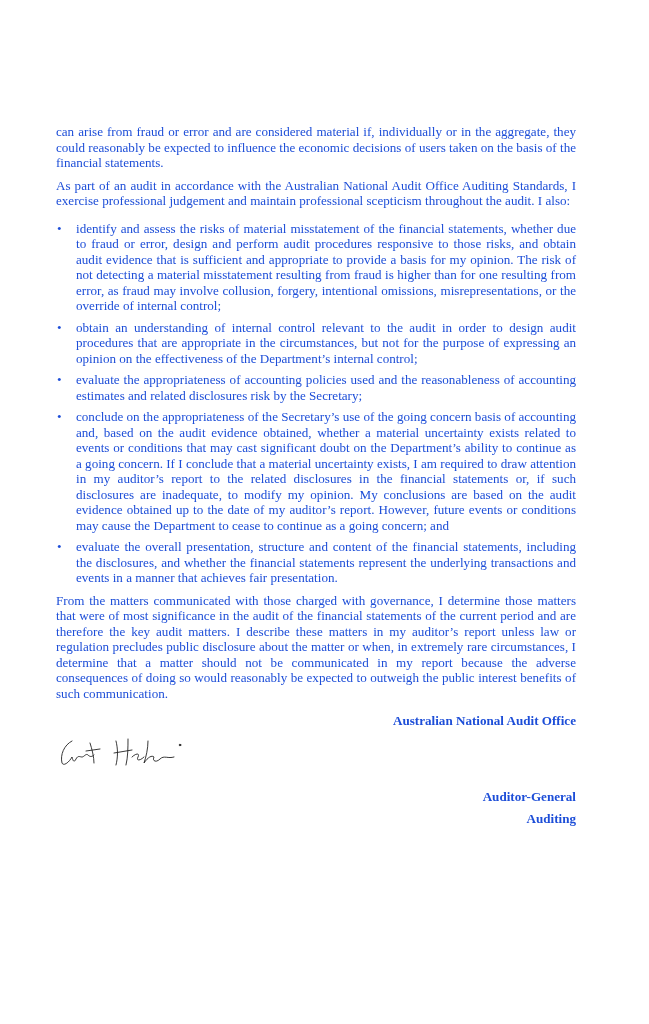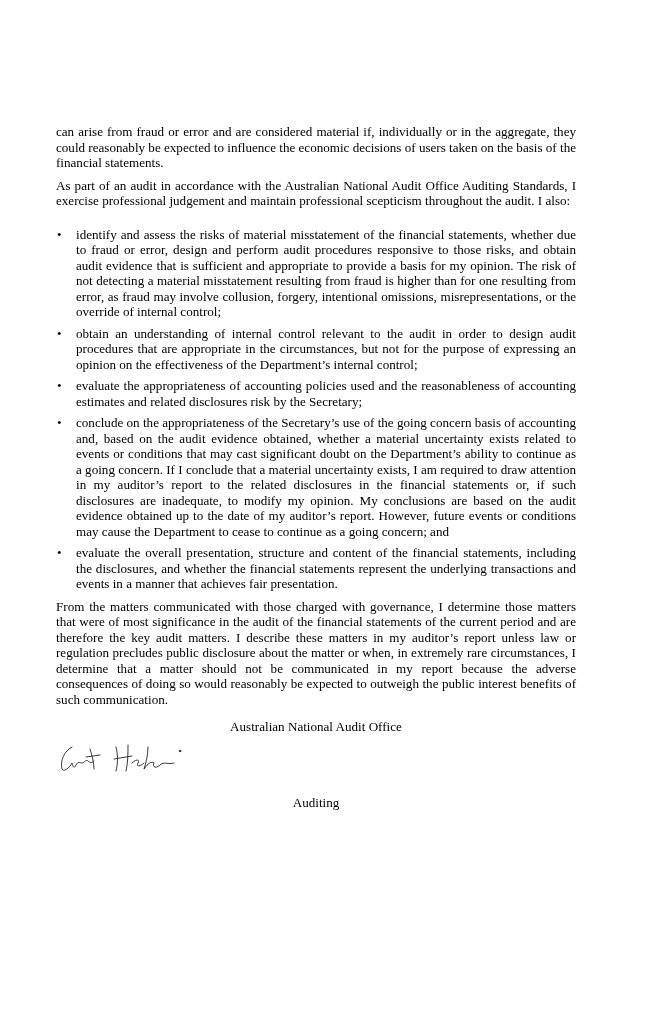--- a/index.html
+++ b/index.html
@@ -1,35 +1,35 @@
 <!DOCTYPE html>
 <html><head>
 <meta charset="utf-8">
 <style>
   html, body { margin: 0; padding: 0; background: #ffffff; }
   body { width: 649px; height: 1024px; position: relative; overflow: hidden; }
   .page {
     position: absolute; left: 56px; top: 124px; width: 520px;
     font-family: "Liberation Serif", serif; font-size: 13.1px; line-height: 15.5px;
-    color: #000000; text-align: justify;
+    color: #1d4ed8; text-align: justify;
   }
   p { margin: 0 0 7px 0; }
   ul.bullets { list-style: none; margin: 0 0 7px 0; padding: 0; }
   ul.bullets li { position: relative; padding-left: 20px; margin-bottom: 6px; }
   ul.bullets li .bullet { position: absolute; left: 1px; top: 0; }
-  .sig-block { text-align: center; }
+  .sig-block { text-align: right; font-weight: bold; }
   .signature { display: block; margin: 6px 0 18px 0; }
   .tight { margin-bottom: 0; }
 </style>
 </head>
 <body>
 
 <div class="page">
   <p>can arise from fraud or error and are considered material if, individually or in the aggregate, they could reasonably be expected to influence the economic decisions of users taken on the basis of the financial statements.</p>
-  <p class="tight" style="margin-bottom:18px;">As part of an audit in accordance with the Australian National Audit Office Auditing Standards, I exercise professional judgement and maintain professional scepticism throughout the audit. I also:</p>
+  <p class="tight" style="margin-bottom:12px;">As part of an audit in accordance with the Australian National Audit Office Auditing Standards, I exercise professional judgement and maintain professional scepticism throughout the audit. I also:</p>
 
   <ul class="bullets">
     <li>
       <span class="bullet">•</span>
       <span>identify and assess the risks of material misstatement of the financial statements, whether due to fraud or error, design and perform audit procedures responsive to those risks, and obtain audit evidence that is sufficient and appropriate to provide a basis for my opinion. The risk of not detecting a material misstatement resulting from fraud is higher than for one resulting from error, as fraud may involve collusion, forgery, intentional omissions, misrepresentations, or the override of internal control;</span>
     </li>
     <li>
       <span class="bullet">•</span>
       <span>obtain an understanding of internal control relevant to the audit in order to design audit procedures that are appropriate in the circumstances, but not for the purpose of expressing an opinion on the effectiveness of the Department’s internal control;</span>
     </li>
@@ -57,15 +57,16 @@
         <path d="M34 8 C36 14 38 22 38 28"></path>
         <path d="M30 16 L44 14"></path>
         <path d="M60 6 C62 14 62 22 60 30"></path>
         <path d="M72 4 C72 12 72 22 70 30"></path>
         <path d="M58 18 C64 17 70 16 76 15"></path>
         <path d="M76 22 C80 18 84 18 82 22 C80 26 84 26 88 22"></path>
         <path d="M92 6 C92 14 90 22 88 28 C92 22 96 20 98 22 C96 26 100 28 104 24 C108 20 112 24 118 22"></path>
         <circle cx="124" cy="10" r="0.8" fill="#222"></circle>
       </g>
     </svg>
+    <div style="margin-bottom:7px;">Auditor-General</div>
     <div>Auditing</div>
   </div>
 </div>
 
 </body></html>

